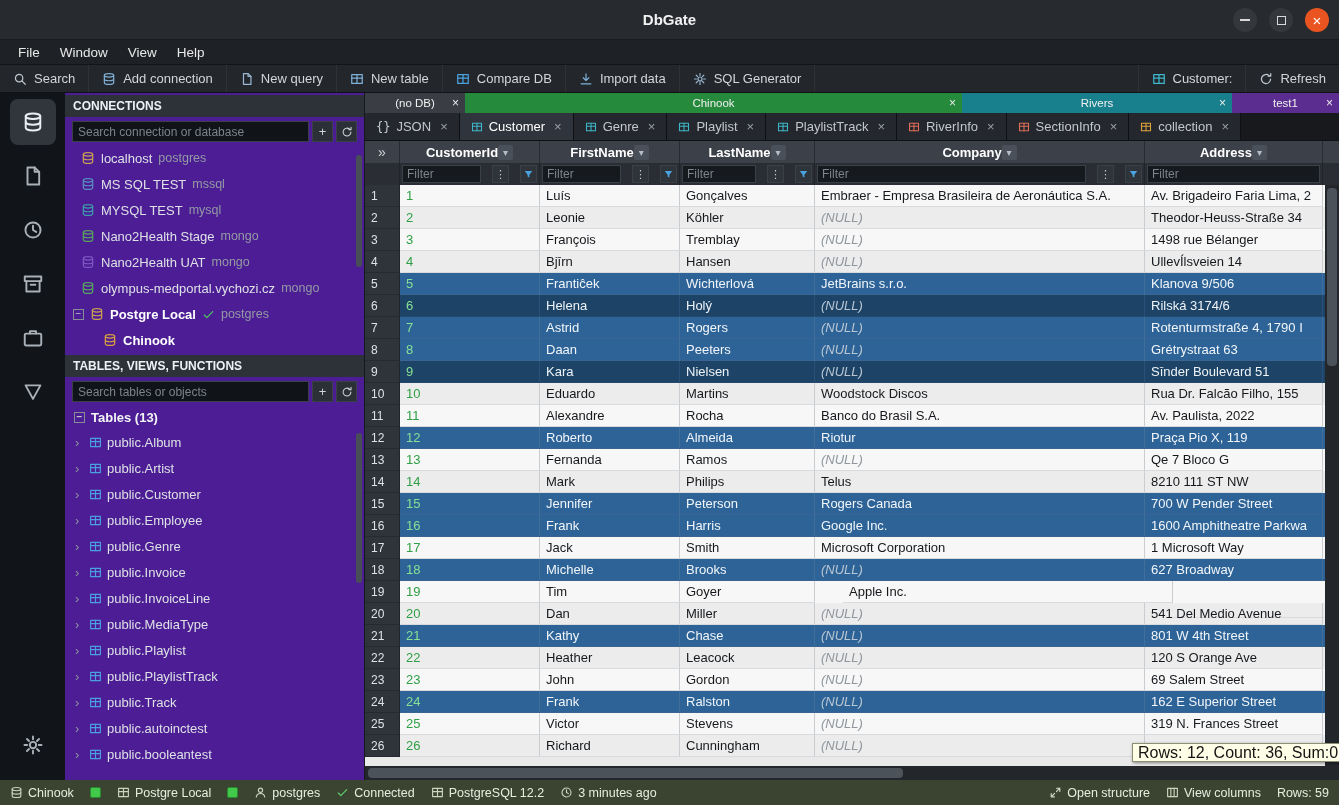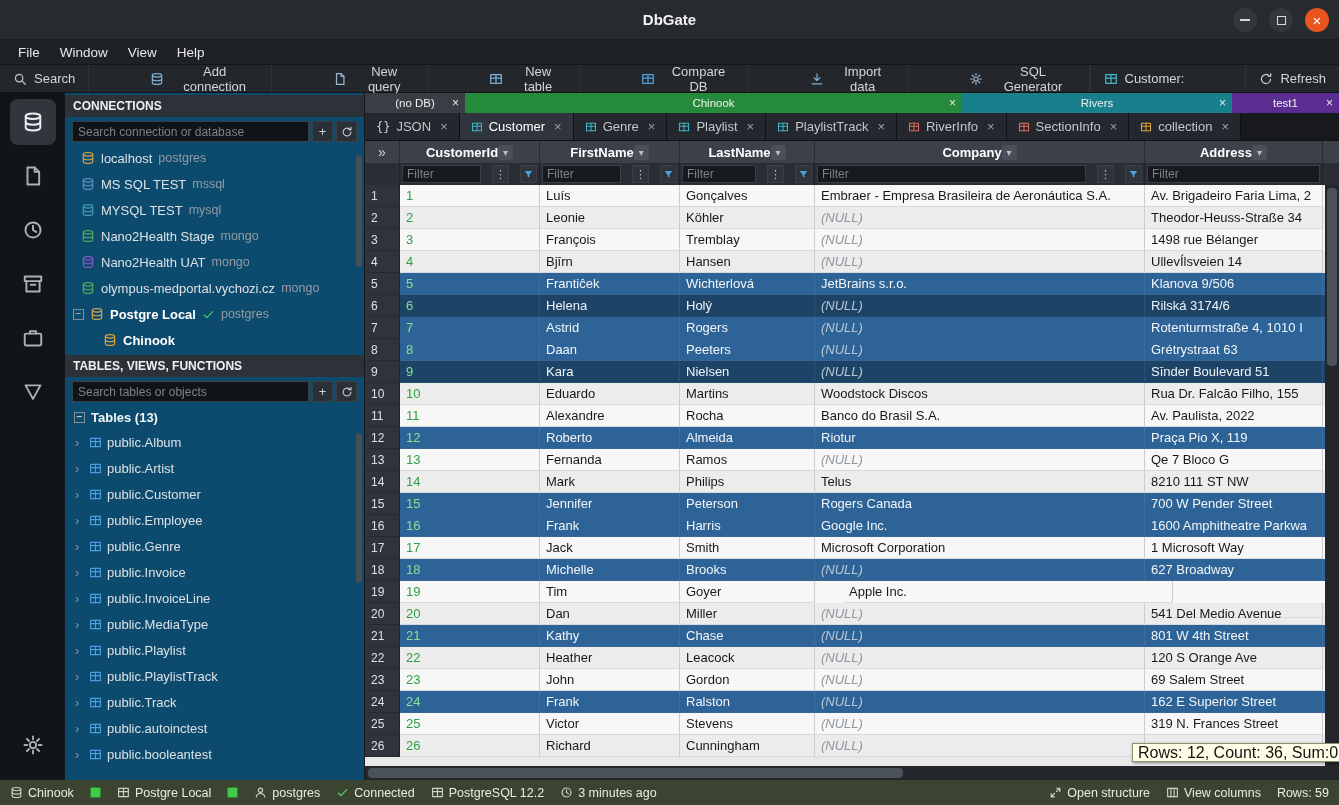--- a/index.html
+++ b/index.html
@@ -15,34 +15,34 @@
   .win-btn .min-bar { width:10px; height:2px; background:#d8d8d8; }
   .win-btn .max-box { width:9px; height:9px; border:1.5px solid #d8d8d8; }
   .win-btn.close { background:#e95420; color:#fff; font-size:15px; line-height:1; }
 
   
   #menubar { position:absolute; left:0; top:40px; width:1339px; height:24px; background:#1e2125;
     display:flex; align-items:center; padding-left:8px; }
   .menu-item { padding:2px 10px; font-size:13.5px; color:#e8e8e8; }
   #toolbar { position:absolute; left:0; top:64px; width:1339px; height:29px; background:#23272b;
     display:flex; align-items:center; justify-content:space-between; border-top:1px solid #121518; border-bottom:1px solid #101216; }
-  #tb-left, #tb-right { display:flex; height:100%;gap:48px; }
+  #tb-left, #tb-right { display:flex; height:100%; }
   .tb-btn { display:flex; gap:7px; align-items:center; padding:0 13px; height:100%; font-size:13px;
     color:#d2d6da; background:none; border:none; border-right:1px solid rgba(255,255,255,0.05); font-family:inherit; }
   #tb-right .tb-btn { border-left:1px solid rgba(255,255,255,0.05); border-right:none; }
 
   
   #rail { position:absolute; left:0; top:93px; width:65px; height:687px; background:#111519;
     display:flex; flex-direction:column; align-items:center; padding-top:6px; gap:8px; }
   .rail-item { width:46px; height:46px; border-radius:8px; display:flex; align-items:center; justify-content:center; color:#a9b0b7; }
   .rail-item.active { background:#31363c; color:#e9eef3; }
   .rail-item.bottom { margin-top:auto; margin-bottom:12px; }
 
   
-  #sidebar { position:absolute; left:65px; top:93px; width:300px; height:687px; background:#0c4a6e;
+  #sidebar { position:absolute; left:65px; top:93px; width:300px; height:687px; background:#4c1d95;
     border-right:1px solid #15181c; overflow:hidden; }
   .panel-header { height:22px; background:#2d3238; display:flex; align-items:center; padding:0 8px;
     font-size:12px; font-weight:bold; color:#eef1f4; margin-top:2px; }
   .search-row { display:flex; gap:3px; padding:4px 7px 3px 7px; }
   .search-row input { flex:1; height:21px; background:#101317; border:1px solid #3a4047; color:#b8bec5;
     font-size:12px; padding:0 5px; font-family:inherit; min-width:0; }
   input::placeholder { color:#7c838a; font-style:normal; }
   .sq { width:21px; height:21px; background:#2b3036; border:1px solid #3a4047; color:#cfd4da; font-size:13px;
     display:flex; align-items:center; justify-content:center; padding:0; font-family:inherit; }
   .conn-row { height:26px; display:flex; align-items:center; gap:6px; padding-left:16px; font-size:13px;
@@ -789,21 +789,21 @@
             <div class="dc" style="width: 135px;">Holý</div>
             <div class="dc null" style="width: 330px;">(NULL)</div>
             <div class="dc" style="width: 178px;">Rilská 3174/6</div>
           </div>
           <div class="d-row sel">
             <div class="rn">7</div>
             <div class="dc num" style="width: 140px;">7</div>
             <div class="dc" style="width: 140px;">Astrid</div>
             <div class="dc" style="width: 135px;">Rogers</div>
             <div class="dc null" style="width: 330px;">(NULL)</div>
-            <div class="dc" style="width: 178px;">Rotenturmstraße 4, 1010 I</div>
+            <div class="dc" style="width: 178px;">Rotenturmstraße 4, 1790 I</div>
           </div>
           <div class="d-row sel">
             <div class="rn">8</div>
             <div class="dc num" style="width: 140px;">8</div>
             <div class="dc" style="width: 140px;">Daan</div>
             <div class="dc" style="width: 135px;">Peeters</div>
             <div class="dc null" style="width: 330px;">(NULL)</div>
             <div class="dc" style="width: 178px;">Grétrystraat 63</div>
           </div>
           <div class="d-row seld">

